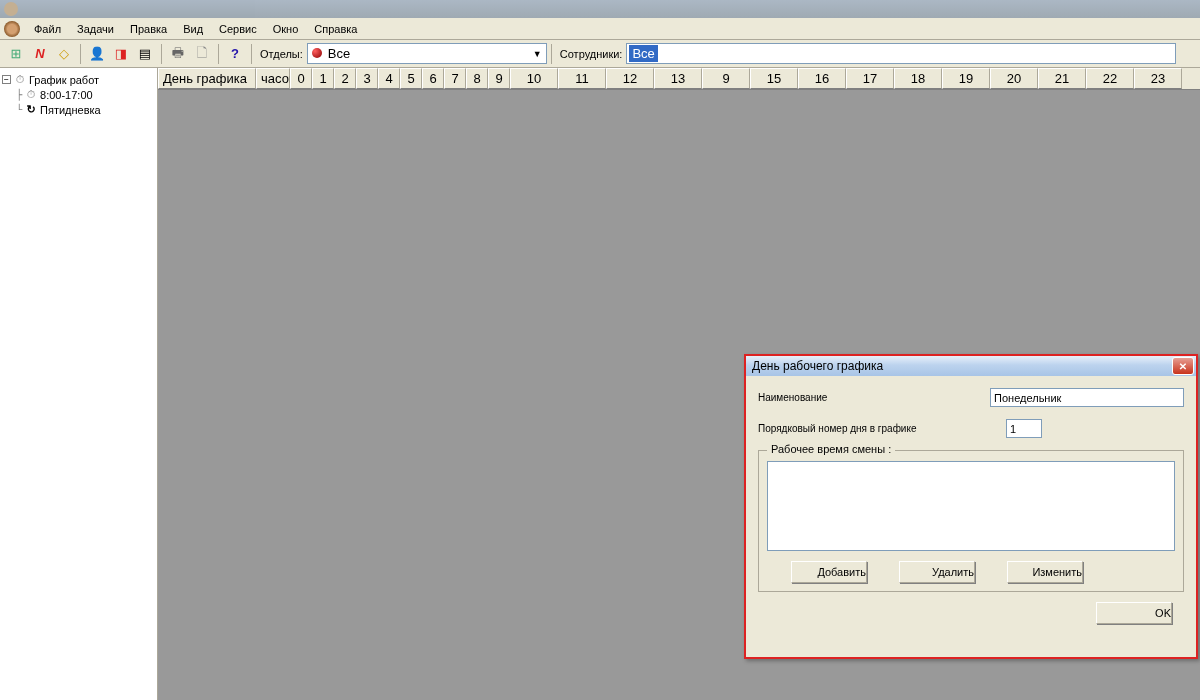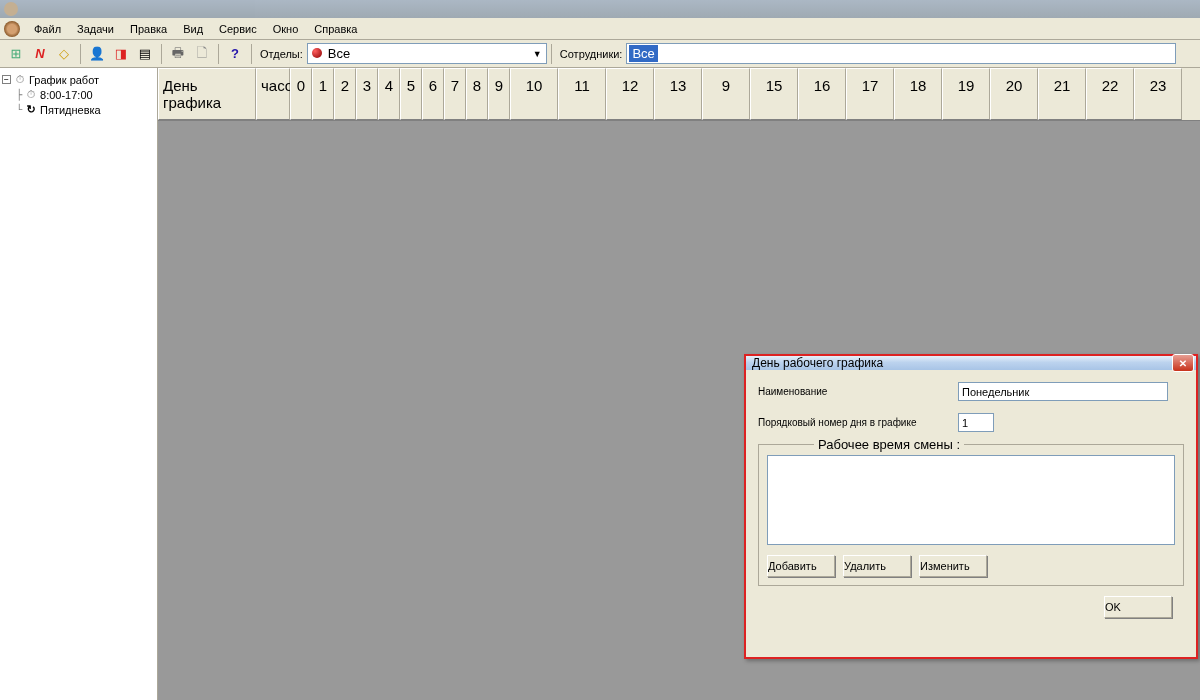--- a/index.html
+++ b/index.html
@@ -154,41 +154,41 @@
   display: flex;
   background: #ece9d8;
   border-bottom: 1px solid #808080;
 }
 .gh {
   border-right: 1px solid #aca899;
   border-bottom: 1px solid #808080;
   border-top: 1px solid #fff;
   border-left: 1px solid #fff;
   background: #ece9d8;
-  padding: 8px 4px;
-  font-size: 15px;
+  padding: 2px 4px;
+  font-size: 13px;
   text-align: center;
 }
 .gh.day { width: 98px; text-align:left;}
 .gh.hours { width: 34px; text-align:right;}
 .gh.h { width: 22px; }
 .gh.h.w { width: 48px; }
 .dialog {
   position: absolute;
   left: 744px;
   top: 354px;
   width: 454px;
   height: 305px;
   background: #ece9d8;
   border: 2px solid #d22;
   box-shadow: 2px 2px 4px rgba(0,0,0,0.3);
 }
 .dlg-title {
   background: linear-gradient(#e8f0fa, #bcd3ee 45%, #a8c4e6);
-  height: 14px;
+  height: 20px;
   display: flex;
   align-items: center;
   justify-content: space-between;
   padding: 0 2px 0 6px;
   font-size: 12px;
   color: #000;
 }
 .close-btn {
   width: 22px; height: 18px;
   background: linear-gradient(#e79f94, #c8321b);
@@ -213,60 +213,61 @@
   width: 200px;
   font-size: 10px;
 }
 .txt {
   border: 1px solid #7f9db9;
   background: #fff;
   height: 19px;
   padding: 1px 3px;
   font-family: Tahoma, sans-serif;
   font-size: 11px;
+  margin-left: 48px;
 }
 .txt.name { width: 210px; }
 .txt.num { width: 36px; }
 .fieldset {
   border: 1px solid #aca899;
   padding: 10px 8px 8px 8px;
   position: relative;
   margin-top: 4px;
 }
 .fieldset .legend {
   position: absolute;
   top: -8px; left: 8px;
   background: #ece9d8;
   padding: 0 4px;
-  font-size: 13px;
-  margin-left: 47px;
+  font-size: 11px;
 }
 .listbox {
   background: #fff;
   border: 1px solid #7f9db9;
   height: 90px;
   margin-bottom: 10px;
 }
 .btn-row {
   display: flex;
   gap: 8px;
 }
 .btn {
   background: #ece9d8;
   border: 1px solid #aca899;
   border-top-color: #fff;
   border-left-color: #fff;
   box-shadow: 1px 1px 0 #808080;
   padding: 2px 0;
-  width: 68px;
+  width: 76px;
   height: 22px;
   font-family: Tahoma, sans-serif;
   font-size: 11px;
-  text-align: left;
+  text-align: right;
   cursor: default;
+  margin-left: 24px;
 }
 .ok-row {
   display: flex;
   justify-content: flex-end;
   padding: 10px 12px 0 0;
 }
 .red-dot{
   width:10px;height:10px;border-radius:50%;
   background: radial-gradient(circle at 30% 30%, #ff6060, #8b0000);
   display:inline-block;margin-right:6px;

